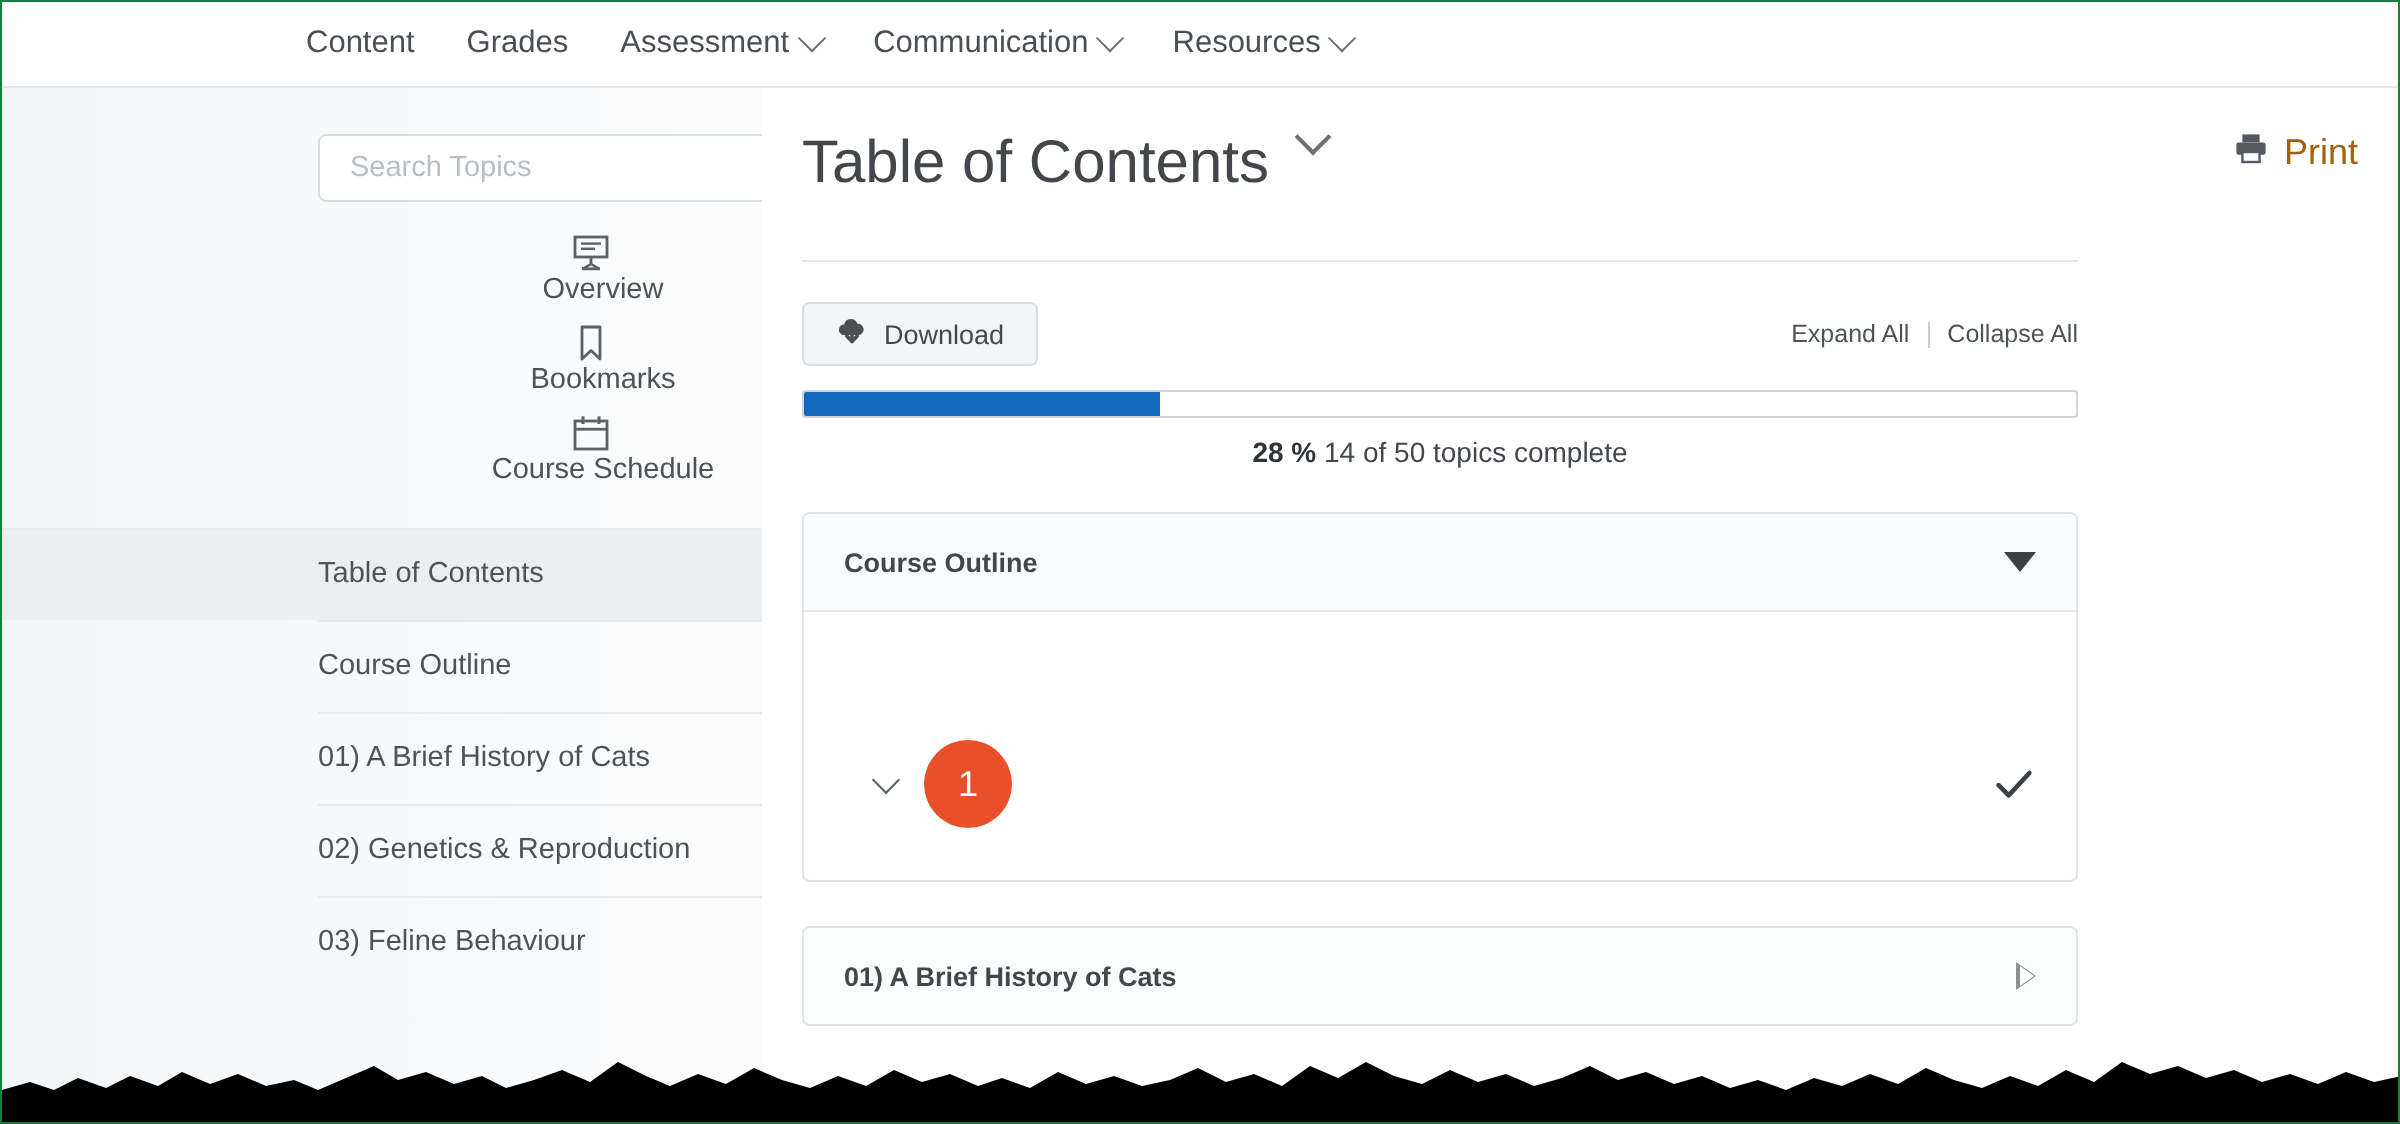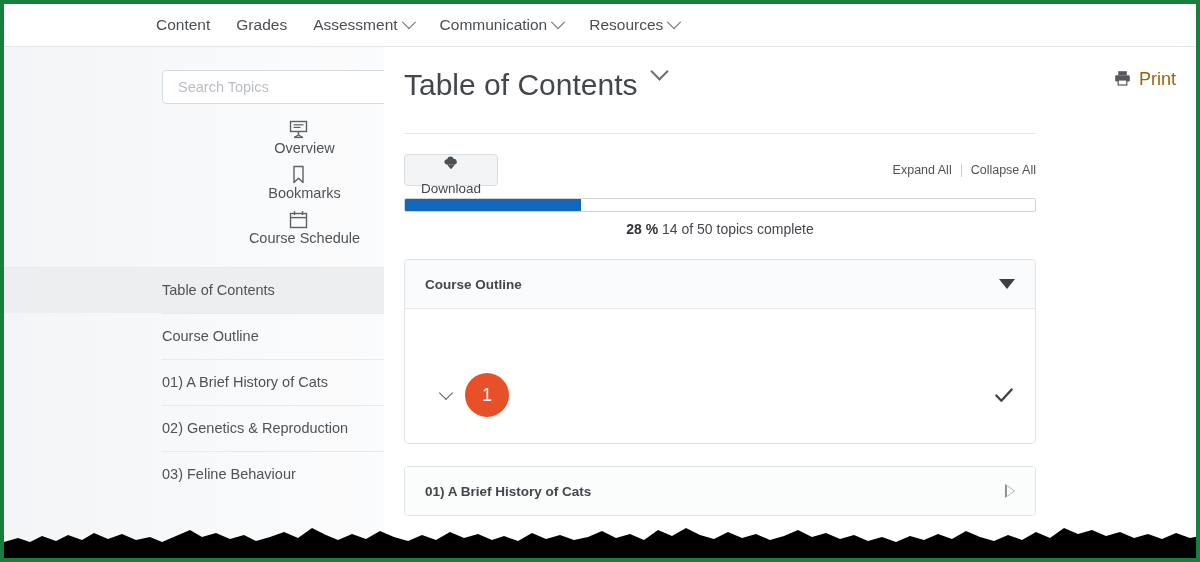--- a/index.html
+++ b/index.html
@@ -8,21 +8,21 @@
   }
   body {
     font-family: "Liberation Sans", sans-serif;
     -webkit-font-smoothing: antialiased;
   }
   .screen {
     position: relative;
     width: 1200px;
     height: 562px;
     box-sizing: border-box;
-    border: 4px solid #15803d;
+    border: 1px solid #15803d;
     background: #ffffff;
     overflow: hidden;
   }
 
   
   .topnav {
     position: absolute;
     left: 0; top: 0; right: 0;
     height: 43px;
     background: #ffffff;
@@ -226,21 +226,20 @@
     gap: 8px;
     height: 32px;
     padding: 0 16px;
     background: #f3f4f6;
     border: 1px solid #d9dde1;
     border-radius: 4px;
     font-size: 13.5px;
     color: #44484d;
     cursor: pointer;
     box-sizing: border-box;
-    flex-direction: column;
   }
   .expand-links {
     margin-left: auto;
     display: flex;
     align-items: center;
     gap: 9px;
     font-size: 12.5px;
     color: #4e5358;
   }
   .expand-links span[data-name$="-link"] { cursor: pointer; }

